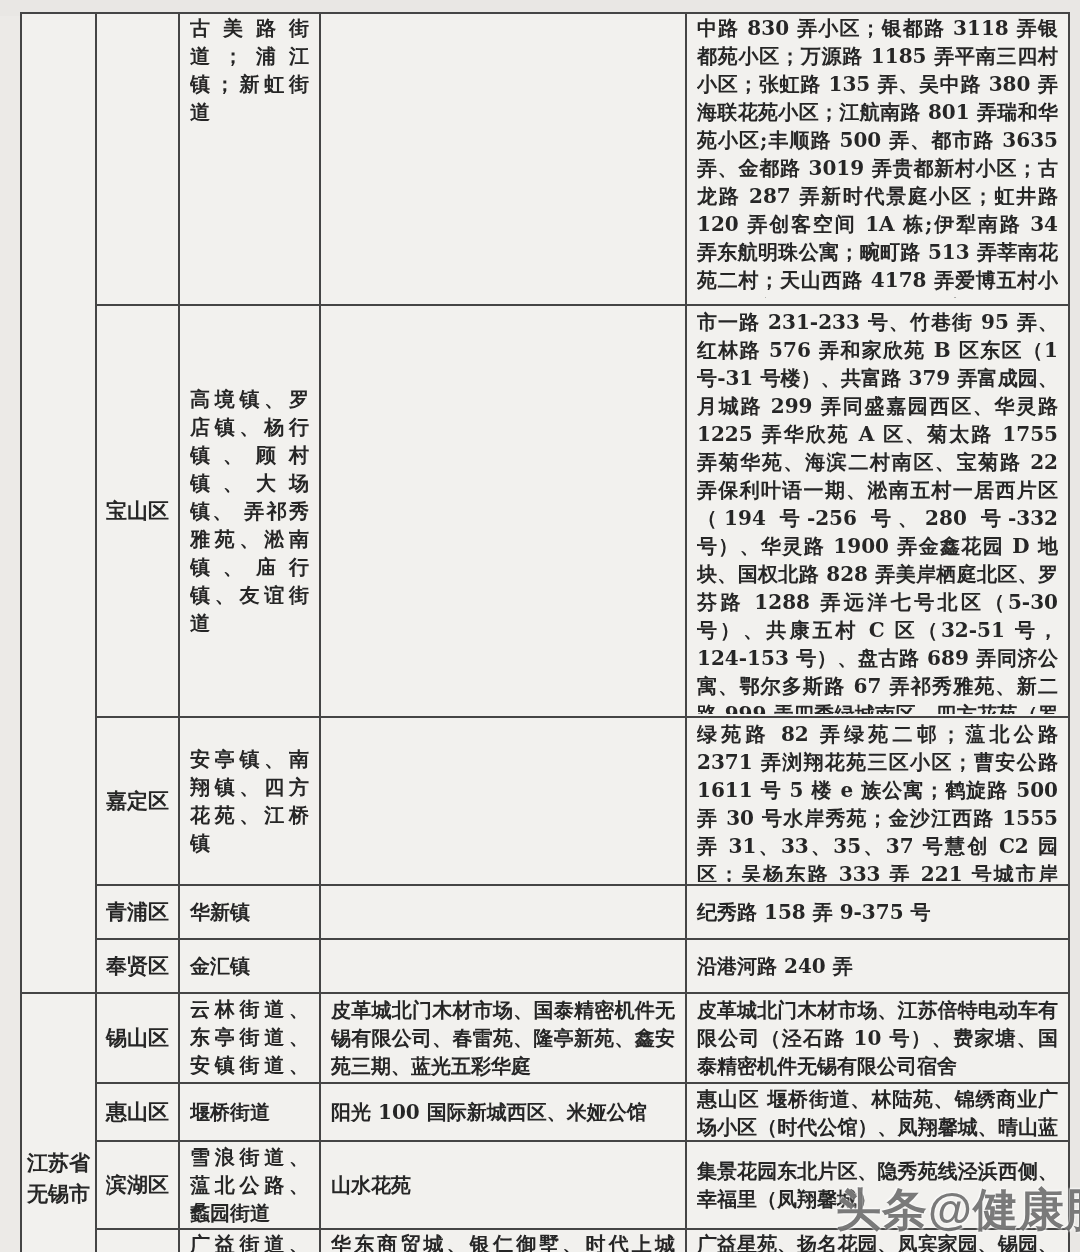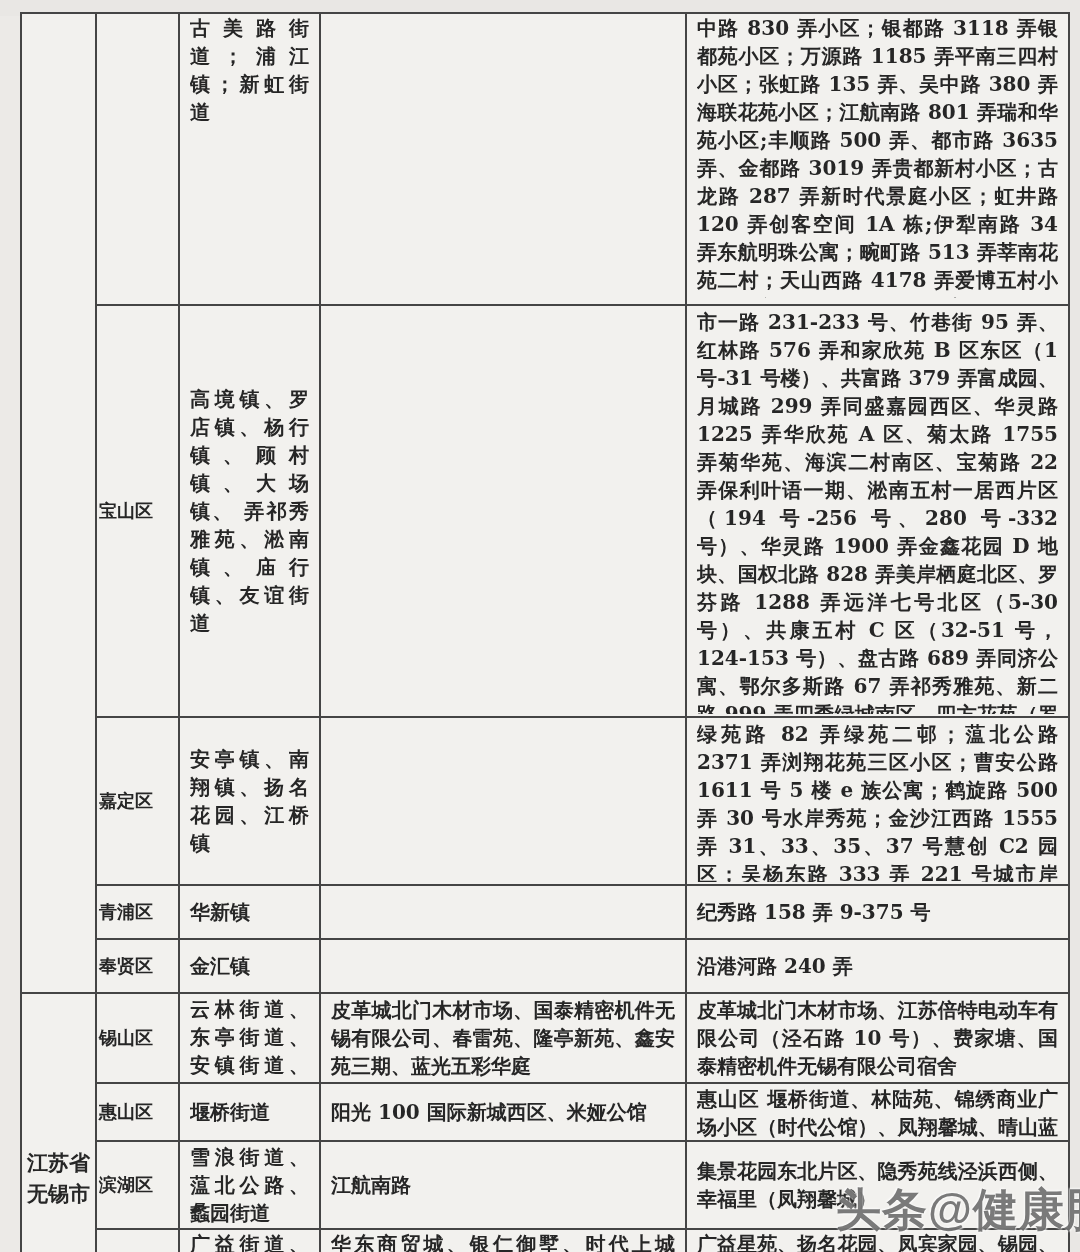--- a/index.html
+++ b/index.html
@@ -14,21 +14,21 @@
     position:absolute;left:20px;top:-4px;width:1048px;
     border-collapse:collapse;table-layout:fixed;background:#f2f1ee;
   }
   td{
     border:2px solid #454545;
     vertical-align:middle;
     padding:0 10px;
     overflow:hidden;
   }
   td.province{font-size:21px;text-align:center;padding:0 4px;line-height:31px;}
-  td.district{font-size:18px;text-align:left;padding:12px 2px;white-space:nowrap;}
+  td.district{font-size:21px;text-align:center;padding:12px 2px;white-space:nowrap;}
   td.top{vertical-align:top;}
   .just{text-align:justify;text-align-last:left;}
   .fit{overflow:hidden;}
   .mh284{max-height:284px}
   .mh406{max-height:406px}
   .mh162{max-height:162px}
   .mh86{max-height:86px}
   .mh54{max-height:54px}
   .mh84{max-height:84px}
   .mh130{max-height:130px}
@@ -82,21 +82,21 @@
         </td>
         <td></td>
         <td>
           <div class="fit mh406 just">市一路 231-233 号、竹巷街 95 弄、红林路 576 弄和家欣苑 B 区东区（1 号-31 号楼）、共富路 379 弄富成园、月城路 299 弄同盛嘉园西区、华灵路 1225 弄华欣苑 A 区、菊太路 1755 弄菊华苑、海滨二村南区、宝菊路 22 弄保利叶语一期、淞南五村一居西片区（194 号-256 号、280 号-332 号）、华灵路 1900 弄金鑫花园 D 地块、国权北路 828 弄美岸栖庭北区、罗芬路 1288 弄远洋七号北区（5-30 号）、共康五村 C 区（32-51 号，124-153 号）、盘古路 689 弄同济公寓、鄂尔多斯路 67 弄祁秀雅苑、新二路 999 弄四季绿城南区、四方花苑（罗溪路 1079 弄）、场北路 54 号素柏云酒店、水产路友间公寓（永清二村店）</div>
         </td>
       </tr>
 
       <tr class="r3">
         <td class="district">嘉定区</td>
         <td>
-          <div class="fit mh162 just">安亭镇、南翔镇、扬名花园、江桥镇</div>
+          <div class="fit mh162 just">安亭镇、南翔镇、四方花苑、江桥镇</div>
         </td>
         <td></td>
         <td>
           <div class="fit mh162 just">绿苑路 82 弄绿苑二邨；蕰北公路 2371 弄浏翔花苑三区小区；曹安公路 1611 号 5 楼 e 族公寓；鹤旋路 500 弄 30 号水岸秀苑；金沙江西路 1555 弄 31、33、35、37 号慧创 C2 园区；吴杨东路 333 弄 221 号城市岸泊；宝翔路 188 弄三湘海尚名邸</div>
         </td>
       </tr>
 
       <tr class="r4">
         <td class="district">青浦区</td>
         <td>
@@ -145,21 +145,21 @@
           <div class="fit mh54 just">惠山区 堰桥街道、林陆苑、锦绣商业广场小区（时代公馆）、凤翔馨城、晴山蓝城、</div>
         </td>
       </tr>
 
       <tr class="r8">
         <td class="district">滨湖区</td>
         <td>
           <div class="fit mh84 just">雪浪街道、蕰北公路、蠡园街道</div>
         </td>
         <td>
-          <div class="fit mh84 just">江航南路</div>
+          <div class="fit mh84 just">山水花苑</div>
         </td>
         <td>
           <div class="fit mh84 just">集景花园东北片区、隐秀苑线泾浜西侧、幸福里（凤翔馨城）</div>
         </td>
       </tr>
 
       <tr class="r9">
         <td class="district">梁溪区</td>
         <td class="top">
           <div class="fit mh130 just">广益街道、扬名街道、惠山街道、黄巷街</div>

